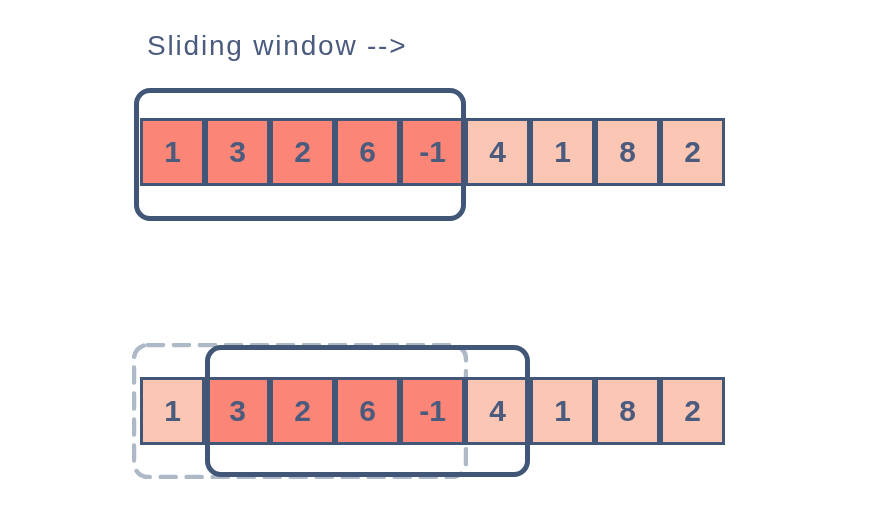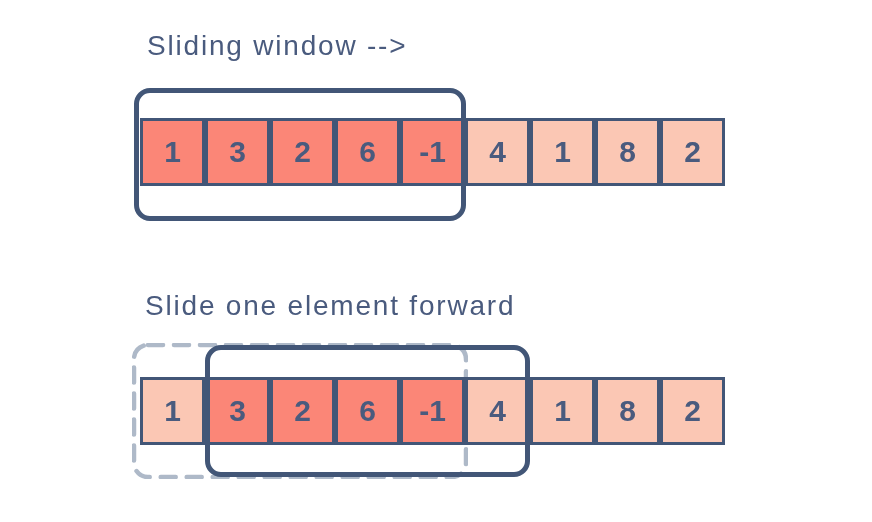--- a/index.html
+++ b/index.html
@@ -76,21 +76,20 @@
       <div class="cell hl">6</div>
       <div class="cell hl">-1</div>
       <div class="cell dim">4</div>
       <div class="cell dim">1</div>
       <div class="cell dim">8</div>
       <div class="cell dim">2</div>
     </div>
 
   <div class="window" id="window1"></div>
 
-  <div class="label" id="label2">Slide one element forward</div>
 
   <div class="row" id="row2">
       <div class="cell dim">1</div>
       <div class="cell hl">3</div>
       <div class="cell hl">2</div>
       <div class="cell hl">6</div>
       <div class="cell hl">-1</div>
       <div class="cell dim">4</div>
       <div class="cell dim">1</div>
       <div class="cell dim">8</div>

